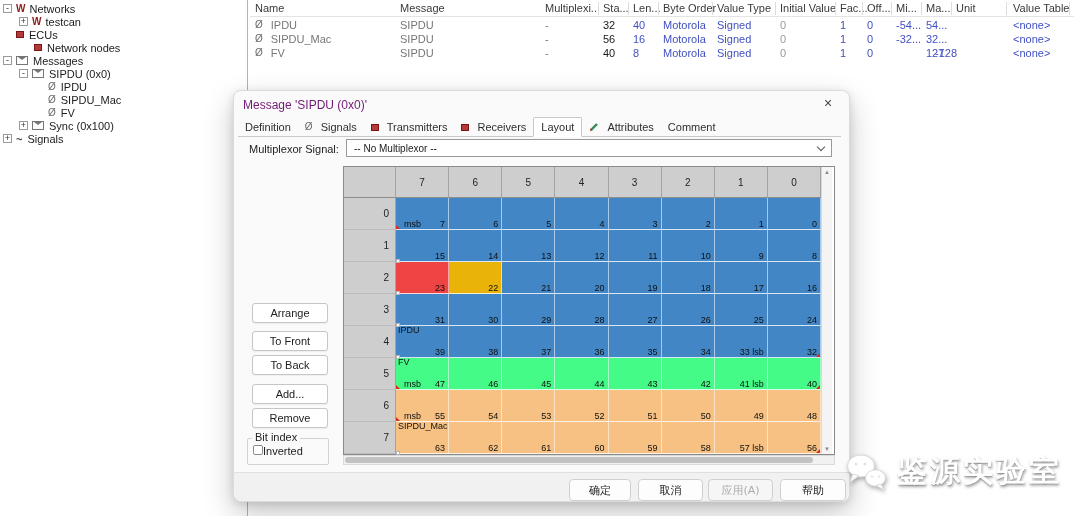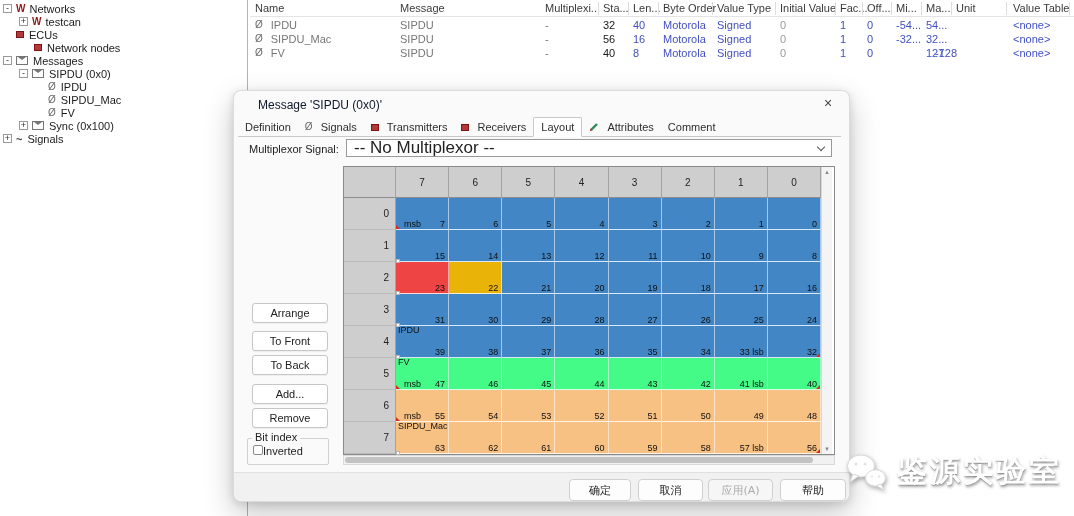--- a/index.html
+++ b/index.html
@@ -31,28 +31,28 @@
   .col-sep{position:absolute;top:2px;height:13px;width:1px;background:#dcdcdc;}
   .hdr-line{position:absolute;left:250px;right:0;top:16px;height:1px;background:#e4e4e4;}
   .td{position:absolute;font-size:11px;white-space:nowrap;}
   .c-gray{color:#767676}.c-dark{color:#1a1a1a}.c-blue{color:#4150c0}.c-dim{color:#9b9b9b}
   .name-cell{display:flex;align-items:center;gap:4px;}
 
   
   #dialog{position:absolute;left:233px;top:90px;width:615px;height:410px;background:#fafafa;
           border:1px solid #dcdcdc;border-radius:8px;z-index:10;
           box-shadow:0 12px 30px rgba(0,0,0,.22),0 2px 8px rgba(0,0,0,.12);}
-  .dlg-title{position:absolute;left:24px;top:7px;font-size:12px;color:#0f172a;}
+  .dlg-title{position:absolute;left:9px;top:7px;font-size:12px;color:#701a75;}
   .dlg-close{position:absolute;right:13px;top:4px;font-size:14px;color:#444;width:16px;text-align:center;cursor:pointer;}
   #tabs{position:absolute;left:4px;top:25px;right:8px;height:20px;display:flex;align-items:flex-end;border-bottom:1px solid #c9c9c9;}
   .tab{display:flex;align-items:center;gap:4px;padding:3px 7px;font-size:11px;color:#2e2e2e;height:12px;cursor:pointer;}
   .tab.active{background:#fff;border:1px solid #c9c9c9;border-bottom:1px solid #fff;margin-bottom:-1px;border-radius:2px 2px 0 0;}
   .mux-label{position:absolute;left:15px;top:52px;font-size:11px;color:#222;}
   .combo{position:absolute;left:112px;top:48px;width:486px;height:18px;background:#fff;border:1px solid #9a9a9a;
-         display:flex;align-items:center;padding:0 7px;font-size:17px;color:#222;box-sizing:border-box;}
+         display:flex;align-items:center;padding:0 7px;font-size:10px;color:#222;box-sizing:border-box;}
   .chev{margin-left:auto;width:5px;height:5px;border-right:1px solid #555;border-bottom:1px solid #555;transform:rotate(45deg);margin-top:-3px;}
 
   
   #grid{position:absolute;left:109px;top:75px;width:492px;height:289px;border:1px solid #8a8a8a;background:#fff;
         box-sizing:border-box;display:flex;}
   #grid-main{width:477px;}
   #grid-vsb{width:10px;flex:none;background:#f4f4f4;border-left:1px solid #d8d8d8;position:relative;}
   #grid-vsb .sb-ar{position:absolute;left:0;width:10px;text-align:center;font-size:6px;color:#8a8a8a;}
   .grid-hrow{display:flex;height:31px;}
   .grid-row{display:flex;height:32px;}

